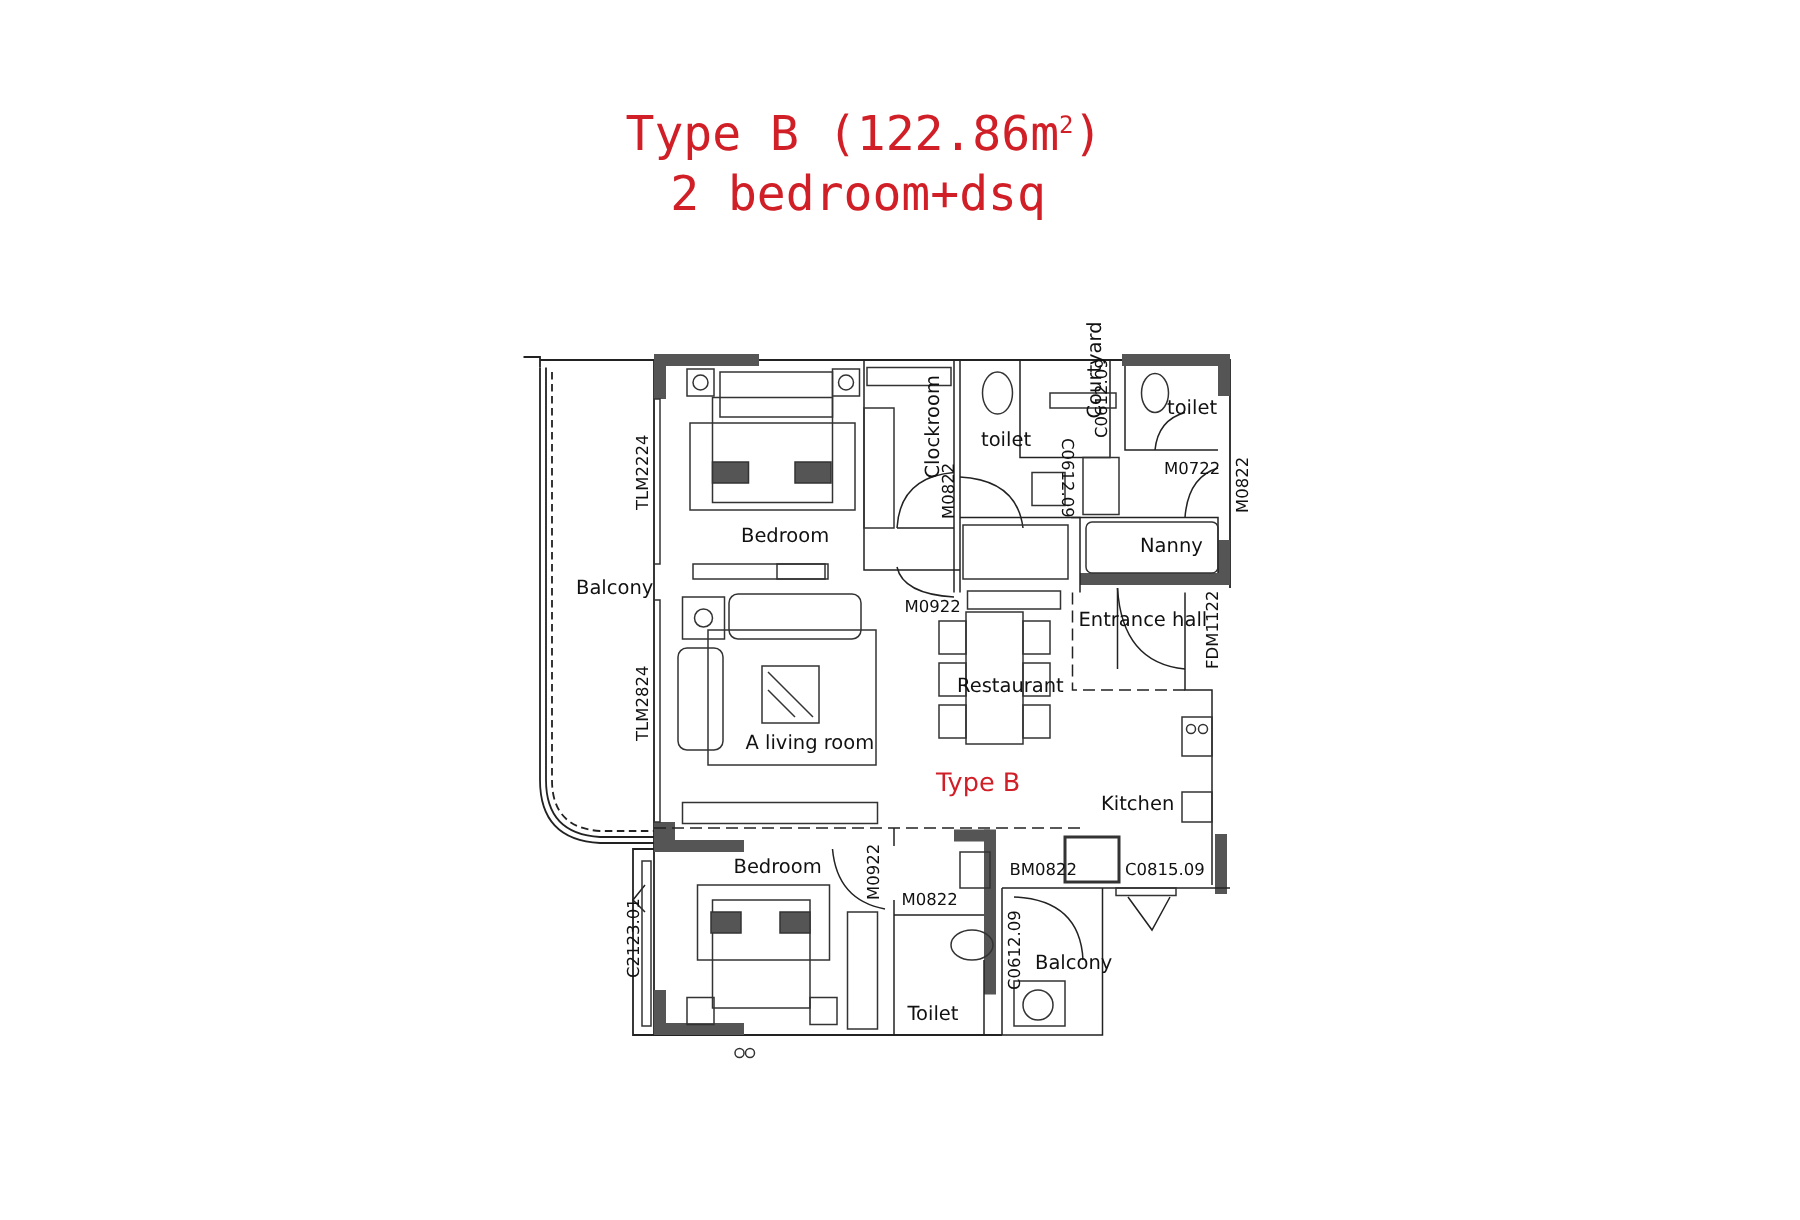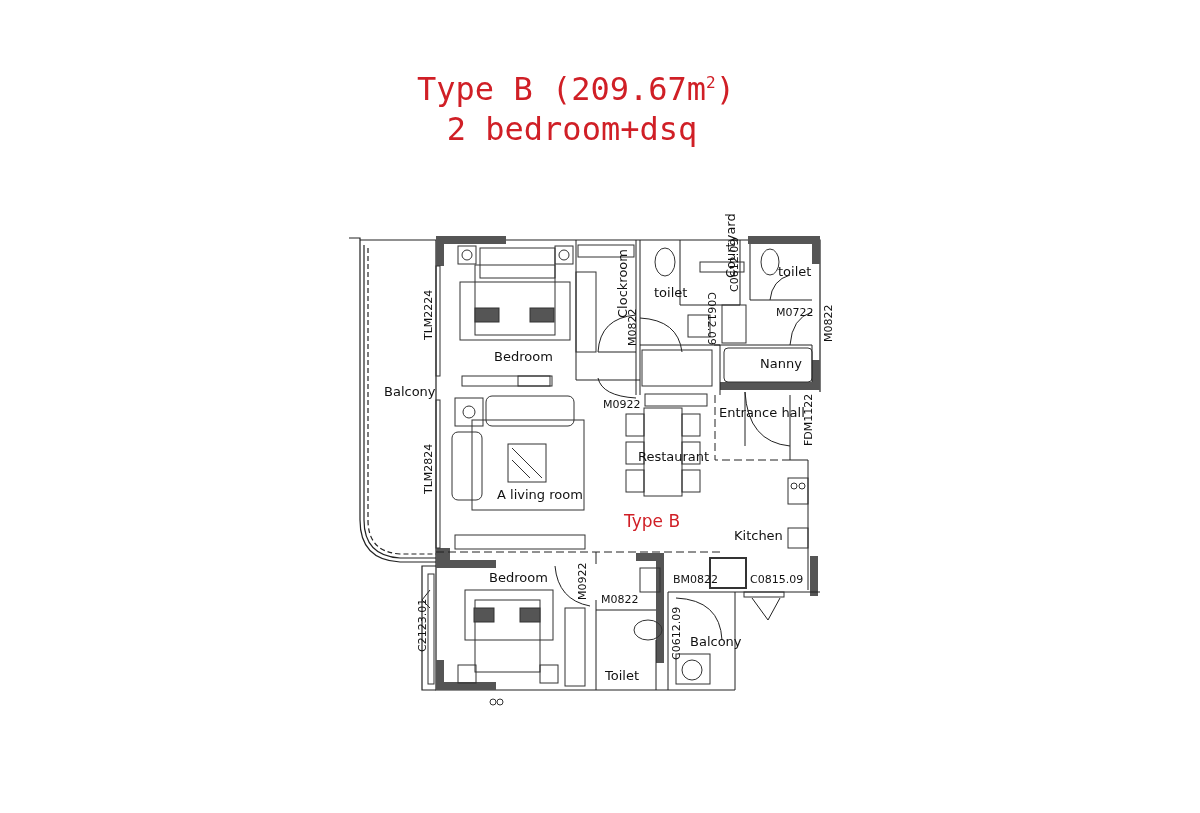--- a/index.html
+++ b/index.html
@@ -10,21 +10,21 @@
   .title sup { font-size:16px; }
   svg.plan { position:absolute; left:0; top:0; }
   svg text { font-family:"DejaVu Sans", sans-serif; fill:#111; }
   .lbl { font-size:13px; transform-box: fill-box; }
   .code { font-size:11px; }
   .red { fill:#d01f26 !important; font-size:17px; }
 </style>
 </head>
 <body>
 
-<div class="title t1"><span>Type B (209.67m</span><sup>2</sup><span>)</span></div>
+<div class="title t1"><span>Type B (122.86m</span><sup>2</sup><span>)</span></div>
 <div class="title t2">2 bedroom+dsq</div>
 
 <svg class="plan" width="1200" height="813" viewBox="0 0 1200 813" xmlns="http://www.w3.org/2000/svg">
   <g fill="none" stroke="#222" stroke-width="1.2">
 
     <path d="M360 245 L360 520 Q360 560 400 562 L436 562" stroke-width="1.2"></path>
     <path d="M364 245 L364 520 Q364 556 400 558 L436 558"></path>
     <path d="M368 248 L368 520 Q368 552 400 554 L436 554" stroke-dasharray="5 3"></path>
     <path d="M349 238 L360 238 L360 245"></path>
     <path d="M436 240 L360 240"></path>

